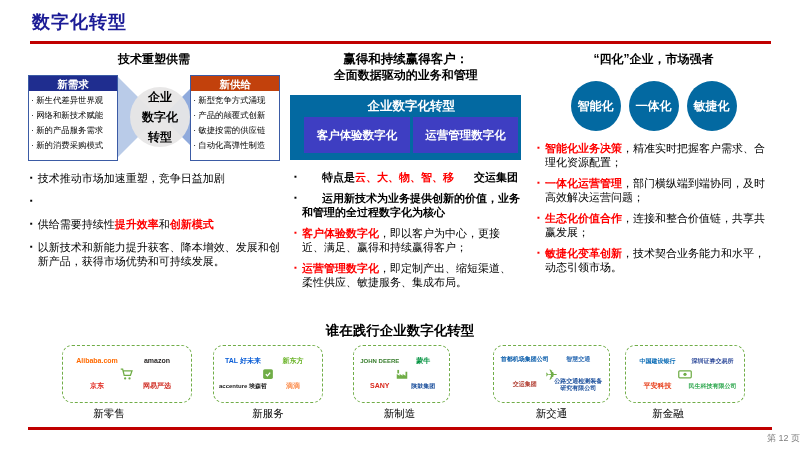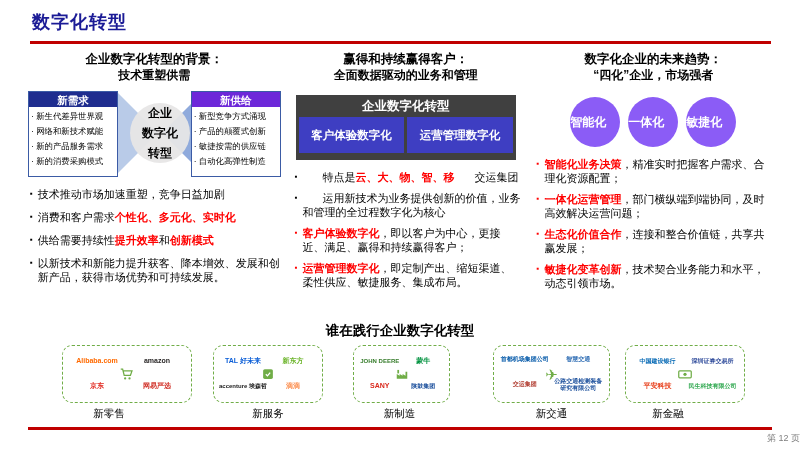--- a/index.html
+++ b/index.html
@@ -16,45 +16,45 @@
   .col2{width:240px;margin-right:12px;}
   .col3{width:252px;}
   .hdr{text-align:center;line-height:1.25;}
   .hdr .h1{font-size:12.5px;font-weight:700;}
   .hdr .h2{font-size:12px;font-weight:700;}
   
   .diag1{position:relative;height:86px;margin-top:8px;}
   .sbox{position:absolute;top:0;width:88px;height:84px;border:1px solid #3B5BA5;background:#fff;}
   .sbox .bh{height:15px;line-height:17px;text-align:center;color:#fff;font-weight:700;font-size:10.5px;}
   .sbox.demand{left:2px;}  .sbox.demand .bh{background:#1F2D8F;}
-  .sbox.supply{right:2px;} .sbox.supply .bh{background:#6d28d9;}
+  .sbox.supply{right:2px;} .sbox.supply .bh{background:#c2410c;}
   .sbox ul{margin:2px 0 0 2px;padding:0;list-style:none;}
   .sbox li{font-size:8.4px;line-height:15px;white-space:nowrap;}
   .sbox li:before{content:"· ";}
   .hour{left:92px;top:0;width:84px;height:84px;}
   .hour-text{left:92px;top:12px;width:84px;text-align:center;font-weight:700;font-size:12px;line-height:20px;}
   
   ul.blist{list-style:none;margin:10px 0 0 0;padding:0 0 0 4px;}
   ul.blist li{display:flex;margin-bottom:9px;}
   ul.blist.tight li{margin-bottom:7px;}
   .mk{font-size:8px;line-height:14px;margin-right:5px;flex:0 0 auto;}
   .mk.red{color:#FF0000;}
   .bt{font-size:11px;line-height:14px;}
   .em{color:#FF0000;font-weight:700;}
-  .b{font-weight:400;padding-left:20px;}
-  
-  .diag2{margin:12px auto 0 auto;width:214px;background:#404040;padding:0 3px 7px 3px;}
+  .b{font-weight:700;padding-left:20px;}
+  
+  .diag2{margin:12px auto 0 auto;width:214px;background:#0369a1;padding:0 3px 7px 14px;}
   .diag2 .dt{color:#fff;font-weight:700;font-size:12.5px;text-align:center;line-height:22px;}
   .diag2 .row{display:flex;gap:3px;}
   .diag2 .cell{flex:1;background:#3E3EC2;color:#fff;font-weight:700;font-size:11.5px;
                text-align:center;line-height:36px;height:36px;white-space:nowrap;}
   
   .circles{display:flex;justify-content:center;gap:8px;margin-top:14px;}
-  .circle{width:50px;height:50px;border-radius:50%;background:#8b5cf6;color:#fff;
-          font-weight:700;font-size:12px;text-align:left;line-height:50px;}
+  .circle{width:50px;height:50px;border-radius:50%;background:#0369a1;color:#fff;
+          font-weight:700;font-size:12px;text-align:center;line-height:50px;}
   
   .bottom-title{left:0;top:322px;width:800px;text-align:center;font-weight:700;font-size:13.5px;}
   .group-box{top:345px;height:58px;border:1.5px dashed #70AD47;border-radius:10px;background:#fff;
              display:grid;grid-template-columns:1fr 1fr;align-items:center;justify-items:center;
              padding:3px 4px;box-sizing:border-box;}
   .chip{font-size:7px;font-weight:700;text-align:center;line-height:1.15;max-width:100%;}
   .chip.sm{font-size:6px;font-weight:700;}
   .gicon{position:absolute;left:50%;top:50%;transform:translate(-50%,-50%);color:#70AD47;}
   .gicon svg{display:block;}
   .plane{font-size:15px;line-height:15px;}
@@ -65,21 +65,20 @@
 </head>
 <body>
 
 <div class="abs page-title">数字化转型</div>
 <div class="abs title-line"></div>
 
 <div class="abs cols">
 
   <div class="col col1">
     <div class="hdr">
-      <div class="h1">企业数字化转型的背景：</div>
       <div class="h2">技术重塑供需</div>
     </div>
     <div class="diag1">
       <div class="sbox demand">
         <div class="bh">新需求</div>
         <ul>
           <li>新生代差异世界观</li>
           <li>网络和新技术赋能</li>
           <li>新的产品服务需求</li>
           <li>新的消费采购模式</li>
@@ -105,21 +104,20 @@
         </ul>
       </div>
     </div>
     <ul class="blist">
       <li>
         <span class="mk">▪</span>
         <span class="bt"><span>技术推动市场加速重塑，竞争日益加剧</span></span>
       </li>
       <li>
         <span class="mk">▪</span>
-        <span class="bt"><span>消费和客户需求</span><span class="em">个性化、多元化、实时化</span></span>
       </li>
       <li>
         <span class="mk">▪</span>
         <span class="bt"><span>供给需要持续性</span><span class="em">提升效率</span><span>和</span><span class="em">创新模式</span></span>
       </li>
       <li>
         <span class="mk">▪</span>
         <span class="bt"><span>以新技术和新能力提升获客、降本增效、发展和创新产品，获得市场优势和可持续发展。</span></span>
       </li>
     </ul>
@@ -152,21 +150,20 @@
       </li>
       <li>
         <span class="mk red">▪</span>
         <span class="bt"><span class="em">运营管理数字化</span><span>，即定制产出、缩短渠道、柔性供应、敏捷服务、集成布局。</span></span>
       </li>
     </ul>
   </div>
 
   <div class="col col3">
     <div class="hdr">
-      <div class="h1">数字化企业的未来趋势：</div>
       <div class="h2">“四化”企业，市场强者</div>
     </div>
     <div class="circles">
       <div class="circle">智能化</div>
       <div class="circle">一体化</div>
       <div class="circle">敏捷化</div>
     </div>
     <ul class="blist tight">
       <li>
         <span class="mk red">▪</span>

